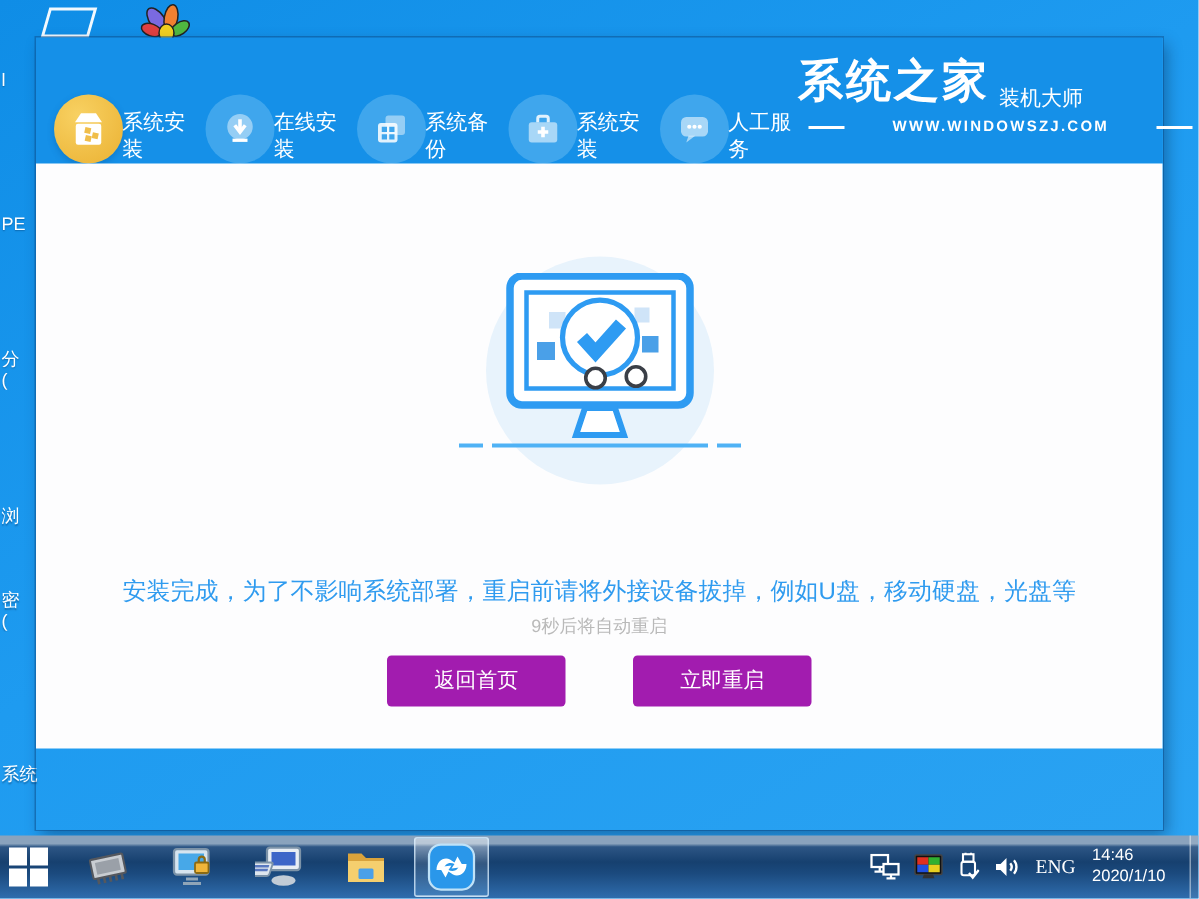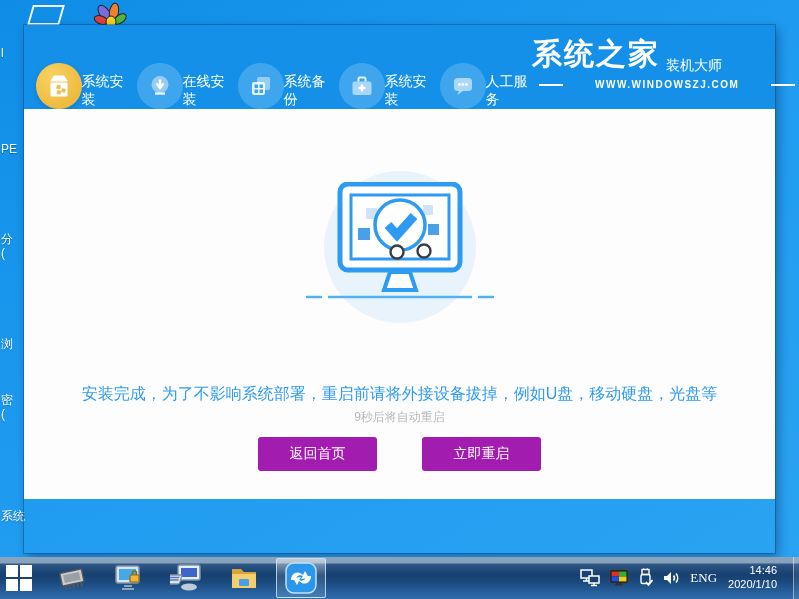--- a/index.html
+++ b/index.html
@@ -64,21 +64,21 @@
   .win-logo { width:26px; height:26px; display:grid; grid-template-columns:12px 12px;
     grid-template-rows:12px 12px; gap:2px; }
   .win-logo span { background:#fff; }
   .task-ico { cursor:pointer; display:flex; align-items:center; justify-content:center; }
   .task-app-active { width:50px; height:40px; margin-left:16px;
     background:linear-gradient(180deg,rgba(255,255,255,.45),rgba(255,255,255,.12) 45%,rgba(130,190,240,.25));
     border:1px solid rgba(220,240,255,.75); border-radius:2px;
     display:flex; align-items:center; justify-content:center; cursor:pointer; }
   .tray { margin-left:auto; display:flex; align-items:center; gap:9px; height:100%; }
   .tray-lang { color:#fff; font-size:13px;font-family:Liberation Serif, serif; }
-  .tray-clock { color:#fff; font-size:11px; text-align:right; line-height:1.25;
+  .tray-clock { color:#fff; font-size:11px; line-height:1.25;
     margin-left:2px; cursor:pointer; }
   .show-desktop { width:6px; height:100%; margin-left:7px;
     border-left:1px solid rgba(255,255,255,.45); background:rgba(255,255,255,.08);
     cursor:pointer; }
 </style>
 </head>
 <body>
 
 <div class="desk-monitor"></div>
 <svg class="desk-flower" width="38" height="28" viewBox="0 0 38 28">

